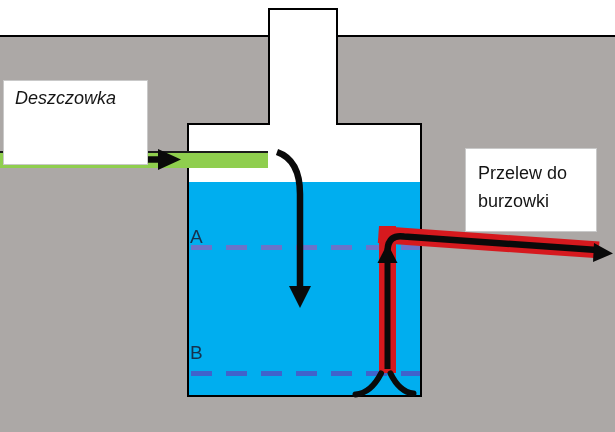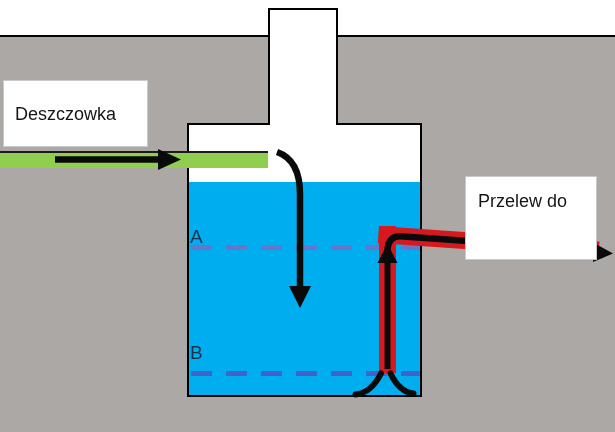--- a/index.html
+++ b/index.html
@@ -38,22 +38,22 @@
     box-sizing:border-box;
     background:var(--inflow-pipe,#8FCE4E);
     border-top:2px solid #1b1b1b;z-index:5;
   }
   svg.overlay{position:absolute;left:0;top:0;z-index:6;pointer-events:none;}
   .label-box{
     position:absolute;background:var(--label-box-bg,#fff);
     border:1px solid #C9C9C9;color:var(--label-text,#151515);
     font-size:18px;line-height:27px;z-index:7;
   }
-  .label-box.inflow{left:3px;top:80px;width:145px;height:67px;padding:20px 0 0 11px;box-sizing:border-box;}
-  .label-box.overflow{left:465px;top:148px;width:132px;height:84px;padding:10px 0 0 12px;box-sizing:border-box;line-height:28px;margin-top:28px;}
+  .label-box.inflow{left:3px;top:80px;width:145px;height:85px;padding:4px 0 0 11px;box-sizing:border-box;font-style:italic;}
+  .label-box.overflow{left:465px;top:148px;width:132px;height:84px;padding:10px 0 0 12px;box-sizing:border-box;line-height:28px;}
   .marker{
     position:absolute;color:var(--level-label,#16324F);
     font-size:19px;line-height:19px;z-index:7;
   }
   .marker.a{left:190px;top:227px;}
   .marker.b{left:190px;top:343px;}
 </style>
 </head>
 <body>
 
@@ -94,18 +94,19 @@
     <path d="M 277 152 Q 300 160 300 194 L 300 288" fill="none" style="stroke:var(--flow-arrow,#0A0A0A);" stroke-width="6.5"></path>
     <polygon points="289,286 311,286 300,308" style="fill:var(--flow-arrow,#0A0A0A);"></polygon>
   </svg>
 
   <div class="label-box inflow">
     <div>Deszczowka</div>
   </div>
 
   <div class="label-box overflow">
     <div>Przelew do</div>
+    <div>burzowki</div>
   </div>
 
   <div class="marker a">A</div>
   <div class="marker b">B</div>
 
 </div>
 
 </body></html>

